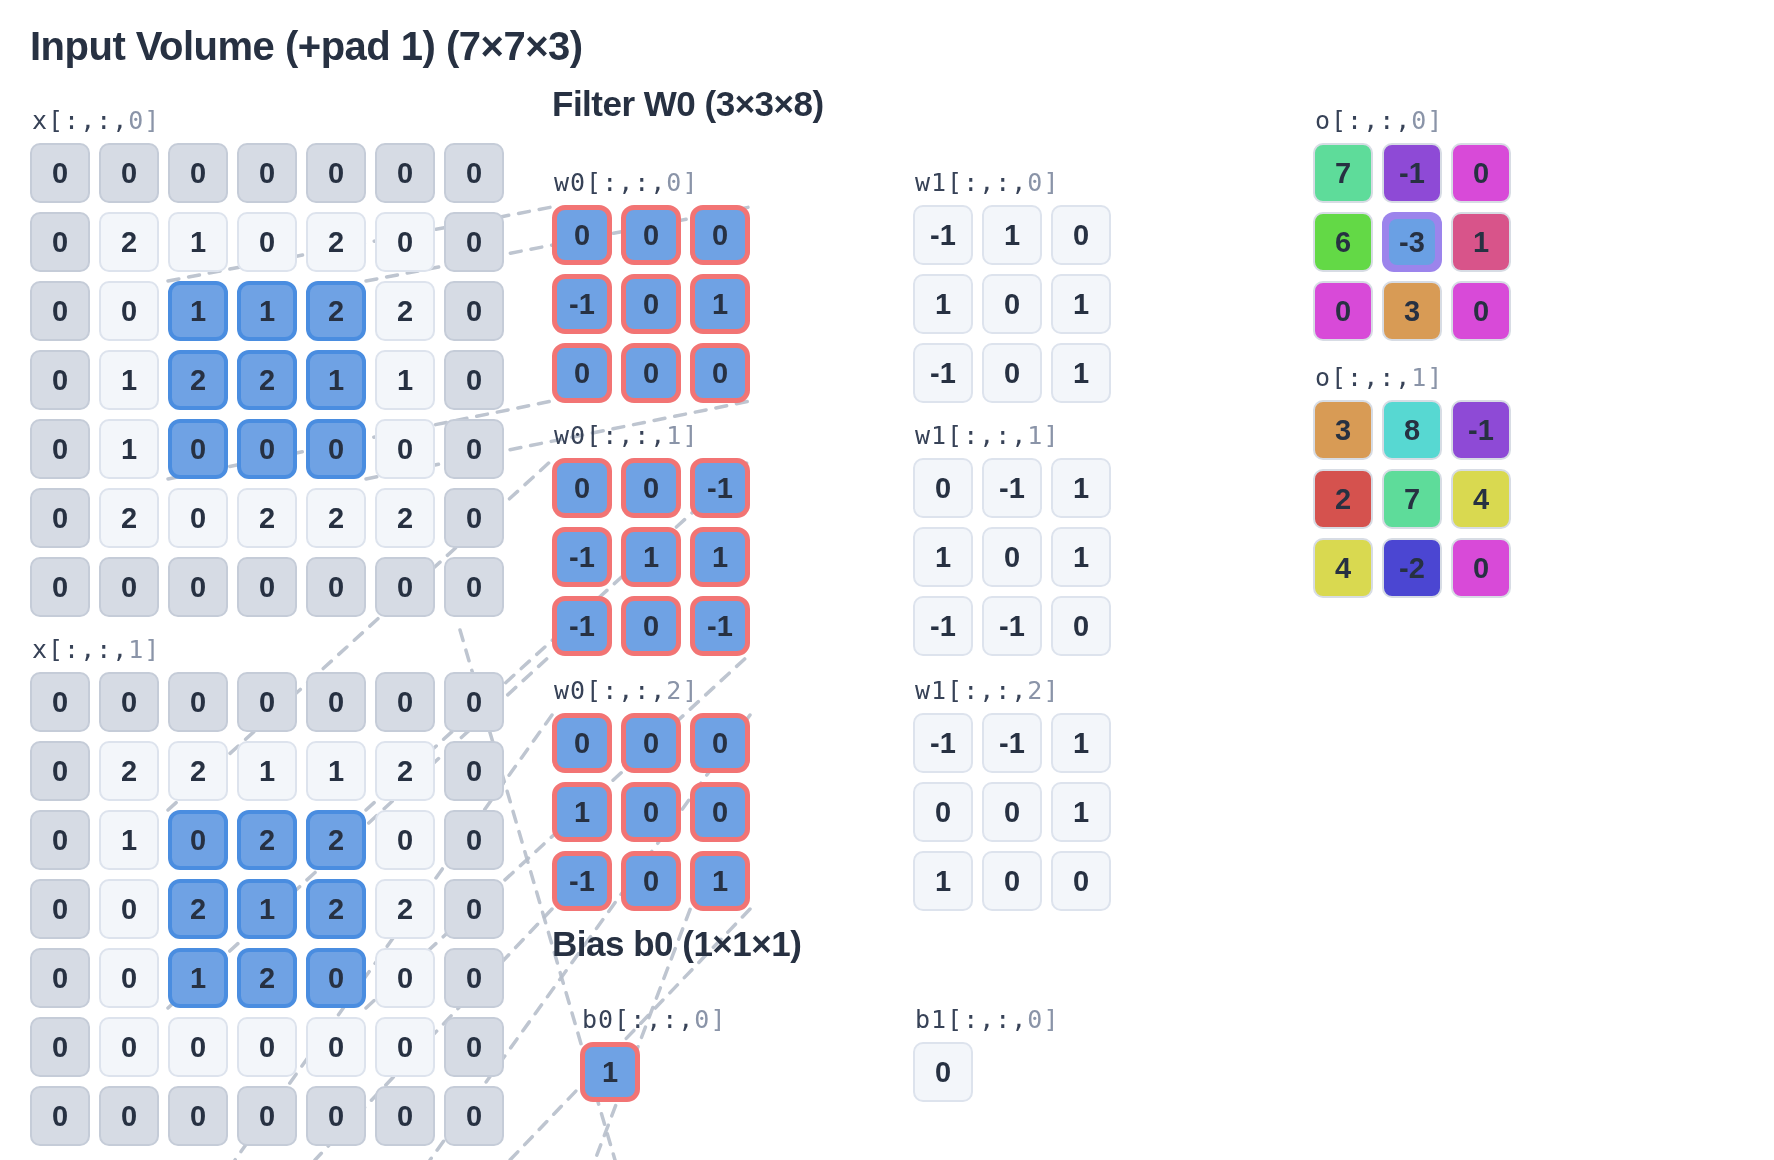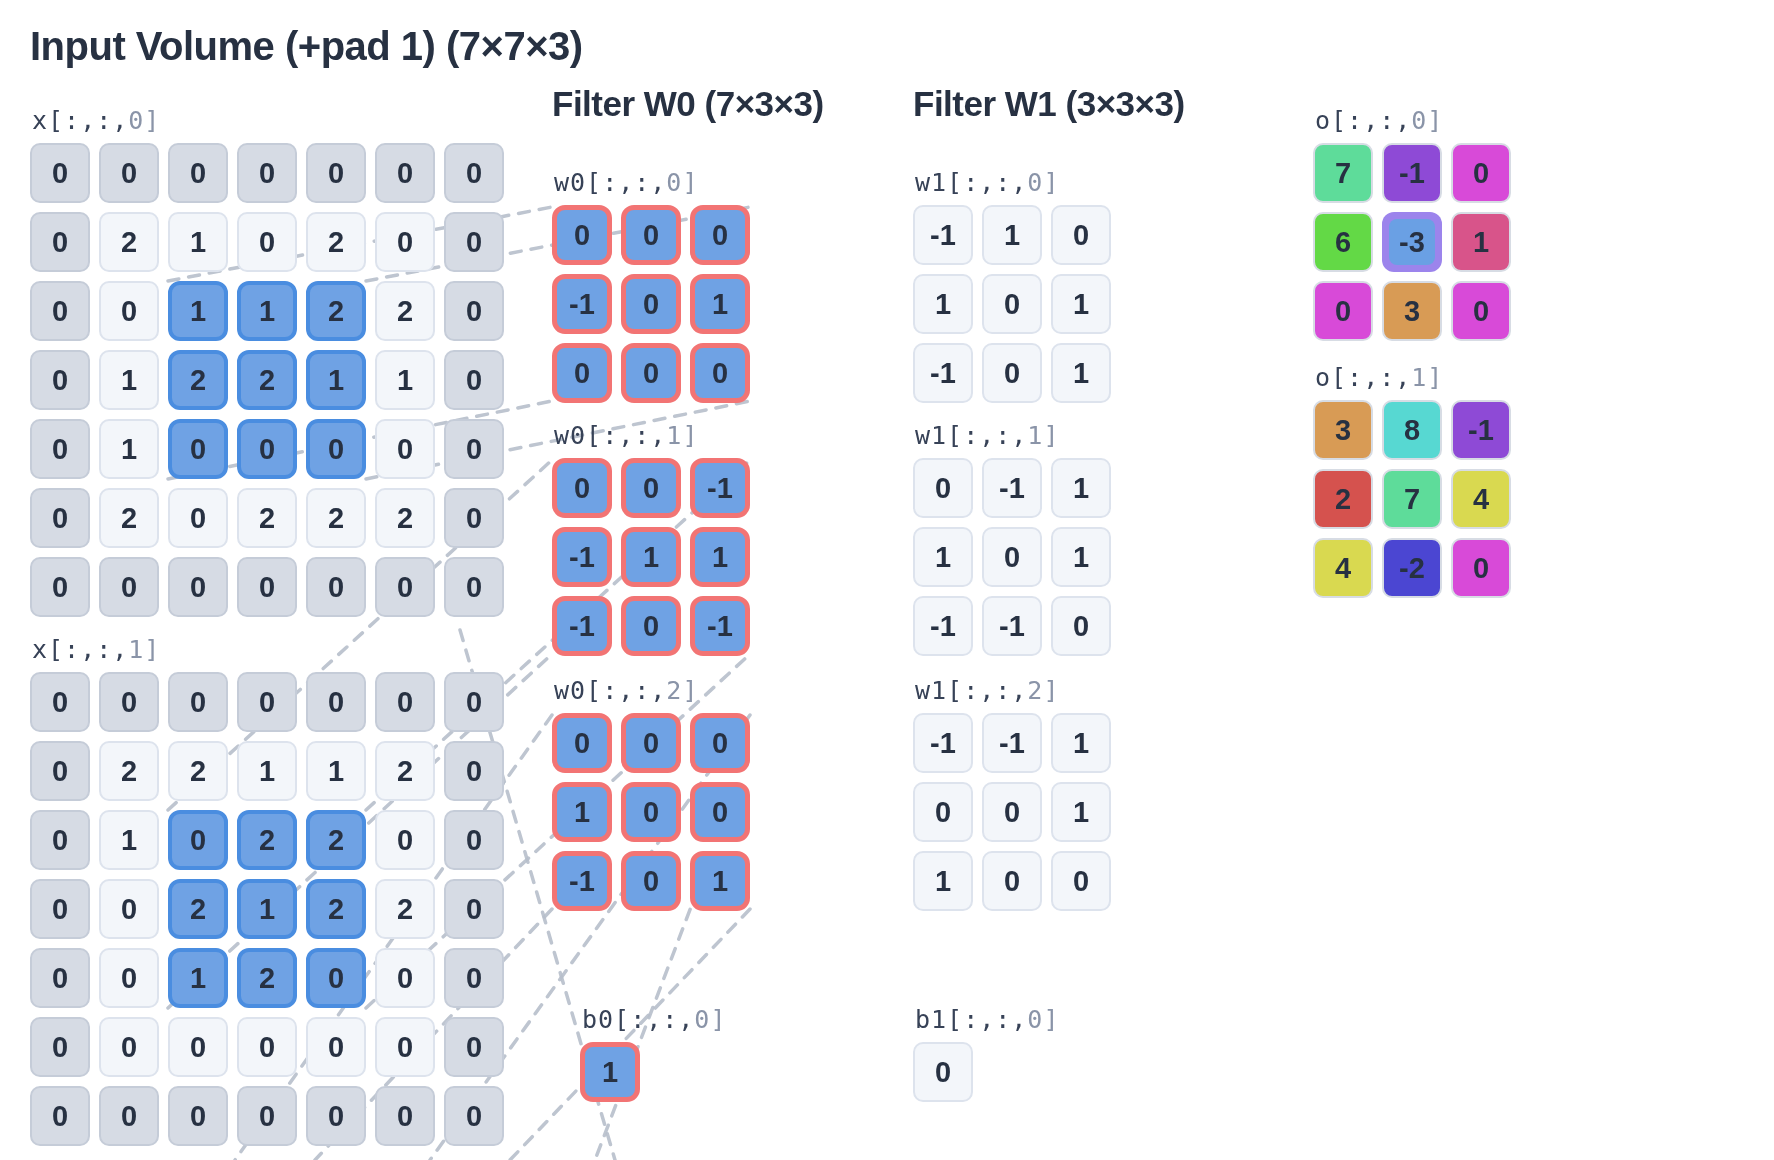--- a/index.html
+++ b/index.html
@@ -64,22 +64,22 @@
     <line x1="366" y1="1008" x2="750" y2="654"></line>
     <line x1="552" y1="715" x2="235" y2="1160"></line>
     <line x1="750" y1="715" x2="430" y2="1160"></line>
     <line x1="552" y1="909" x2="315" y2="1160"></line>
     <line x1="750" y1="909" x2="510" y2="1160"></line>
     <line x1="460" y1="630" x2="615" y2="1160"></line>
     <line x1="705" y1="870" x2="595" y2="1160"></line>
   </svg>
 
   <h1 class="title t-main t-input">Input Volume (+pad 1) (7×7×3)</h1>
-  <h1 class="title t-sub t-w0">Filter W0 (7×3×3)</h1>
-  <h1 class="title t-sub t-w1">Filter W1 (3×3×3)</h1>
+  <h1 class="title t-sub t-w0">Filter W0 (3×3×8)</h1>
+  <h1 class="title t-sub t-b0">Bias b0 (1×1×1)</h1>
 
   <div class="grid" id="grid-x0">
       <div class="glabel"><span>x[:,:,</span><span class="idx">0]</span></div>
       <div class="cell pad" style="left: 0px; top: 0px;">
         <span class="num">0</span>
       </div>
       <div class="cell pad" style="left: 69px; top: 0px;">
         <span class="num">0</span>
       </div>
       <div class="cell pad" style="left: 138px; top: 0px;">

